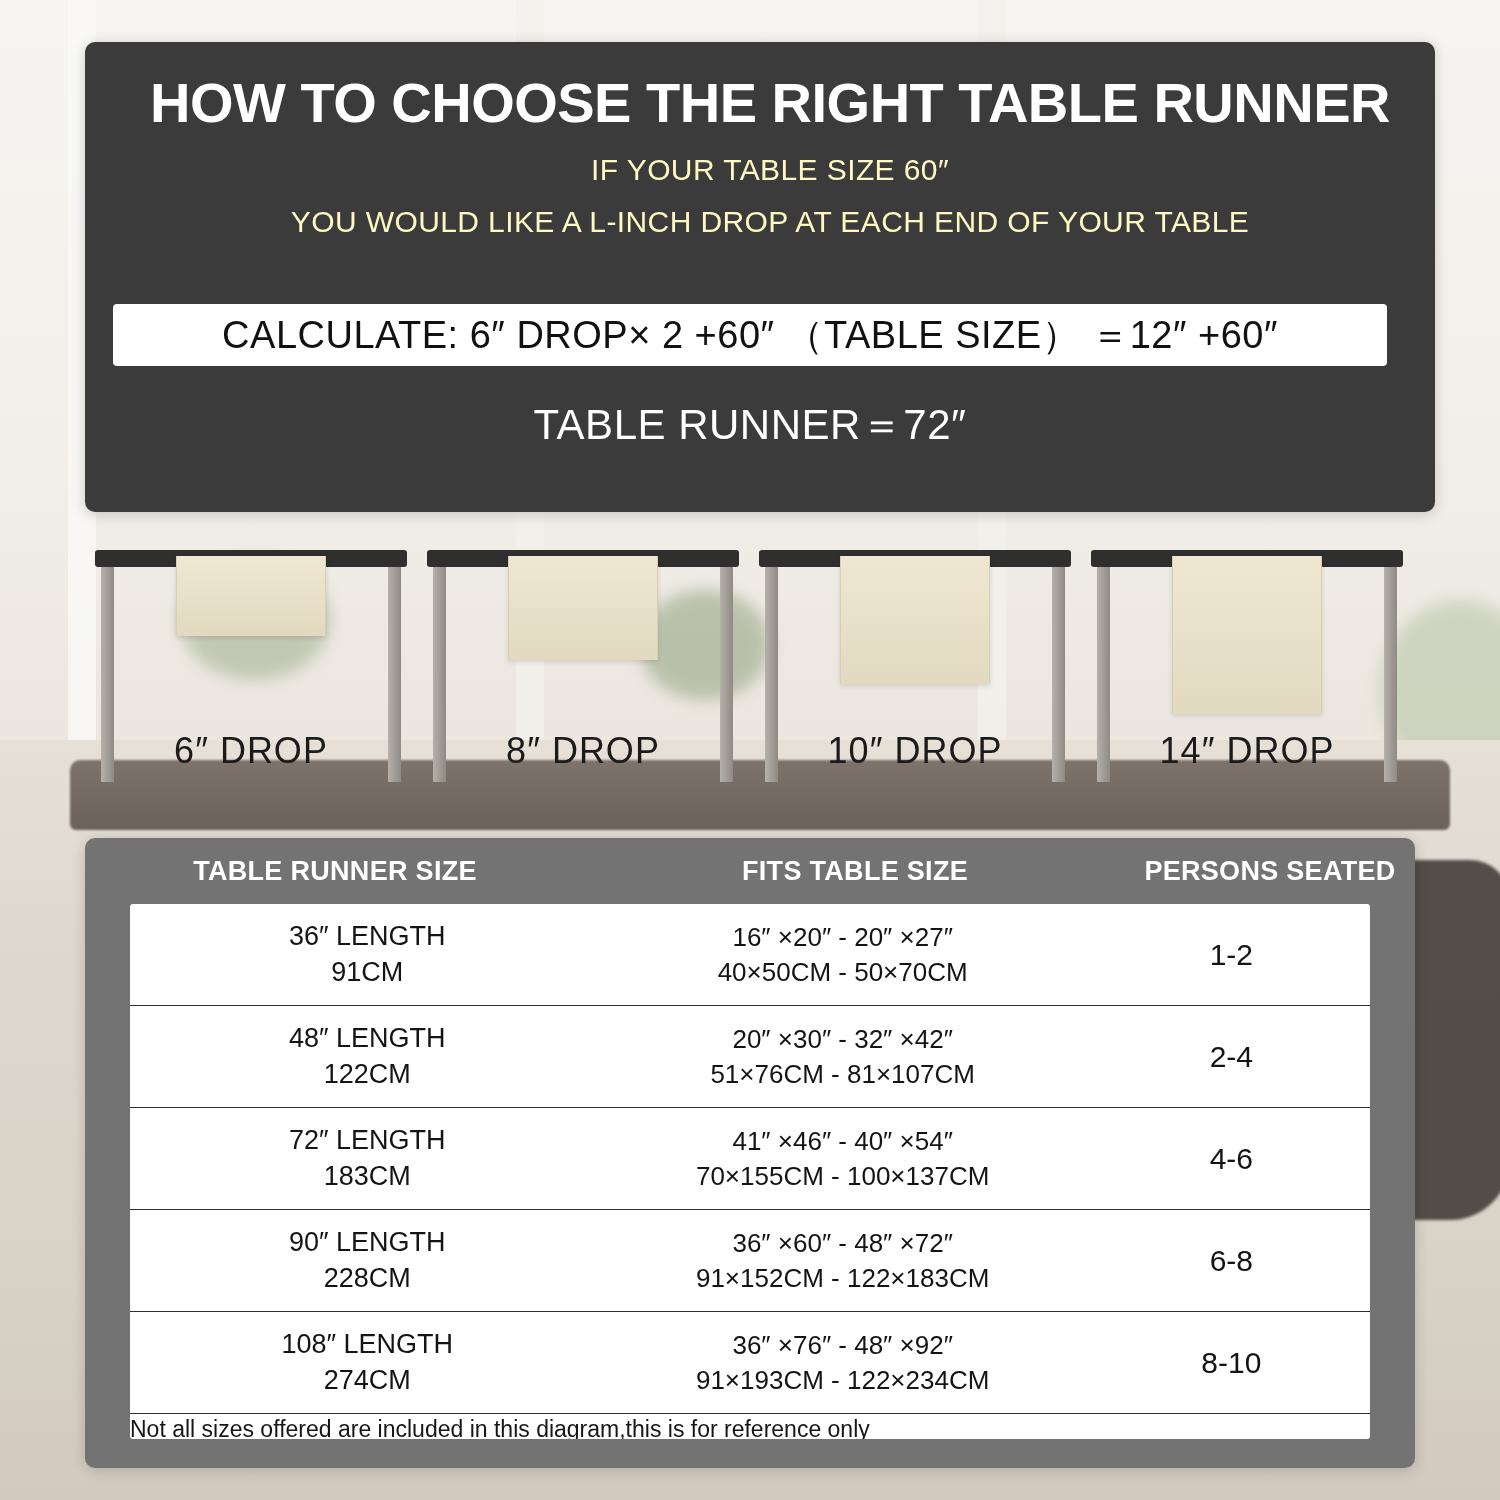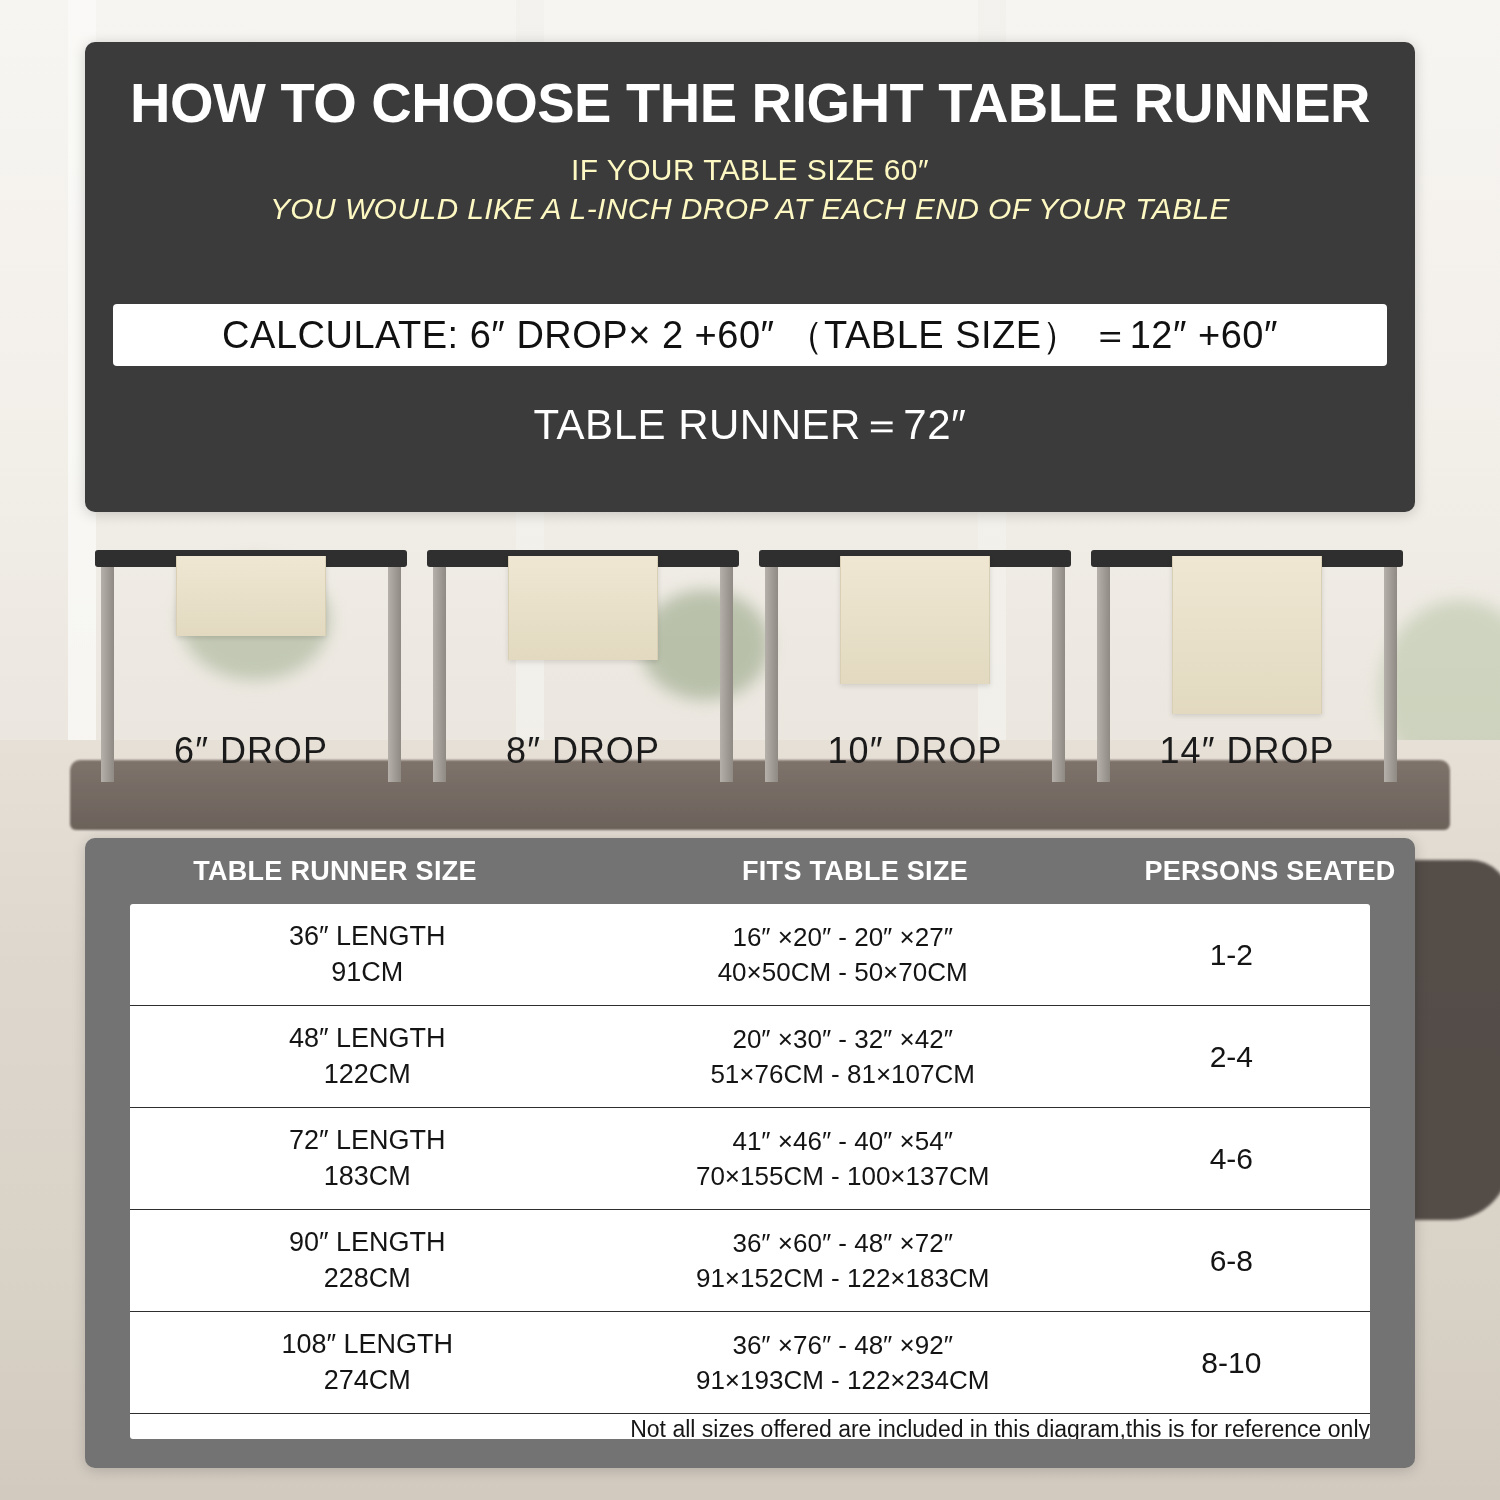--- a/index.html
+++ b/index.html
@@ -69,20 +69,21 @@
   .bg-chair.dark {
     background: #3c3531;
     opacity: .85;
   }
 
   
   .panel {
     position: absolute;
     background: #3b3b3b;
     border-radius: 10px;
+    padding-left: 20px;
   }
   #header-card {
     left: 85px;
     top: 42px;
     width: 1330px;
     height: 470px;
     box-shadow: 0 2px 14px rgba(0,0,0,.18);
   }
   #header-title {
     color: #ffffff;
@@ -94,22 +95,21 @@
     white-space: nowrap;
   }
   .header-sub {
     color: #fef9c3;
     font-size: 30px;
     text-align: center;
     letter-spacing: .4px;
     margin-top: 18px;
   }
   .header-sub.second {
-    margin-top: 5px;
-    font-style: italic;
+    margin-top: 18px;
   }
   #calc-strip {
     position: absolute;
     left: 28px;
     top: 262px;
     width: 1274px;
     height: 62px;
     background: #ffffff;
     border-radius: 4px;
     display: flex;
@@ -238,21 +238,21 @@
     text-align: center;
     color: #141414;
   }
   .c1 { width: 455px; font-size: 27px; line-height: 1.32; }
   .c2 { width: 505px; font-size: 26px; line-height: 1.32; }
   .c3 { width: 280px; font-size: 30px; }
   .note-row {
     display: flex;
     height: 30px;
     align-items: center;
-    justify-content: flex-end;
+    justify-content: flex-start;
   }
   #table-note {
     font-size: 23px;
     color: #161616;
   }
   .nowrap { white-space: nowrap; }
 </style>
 </head>
 <body>
 

